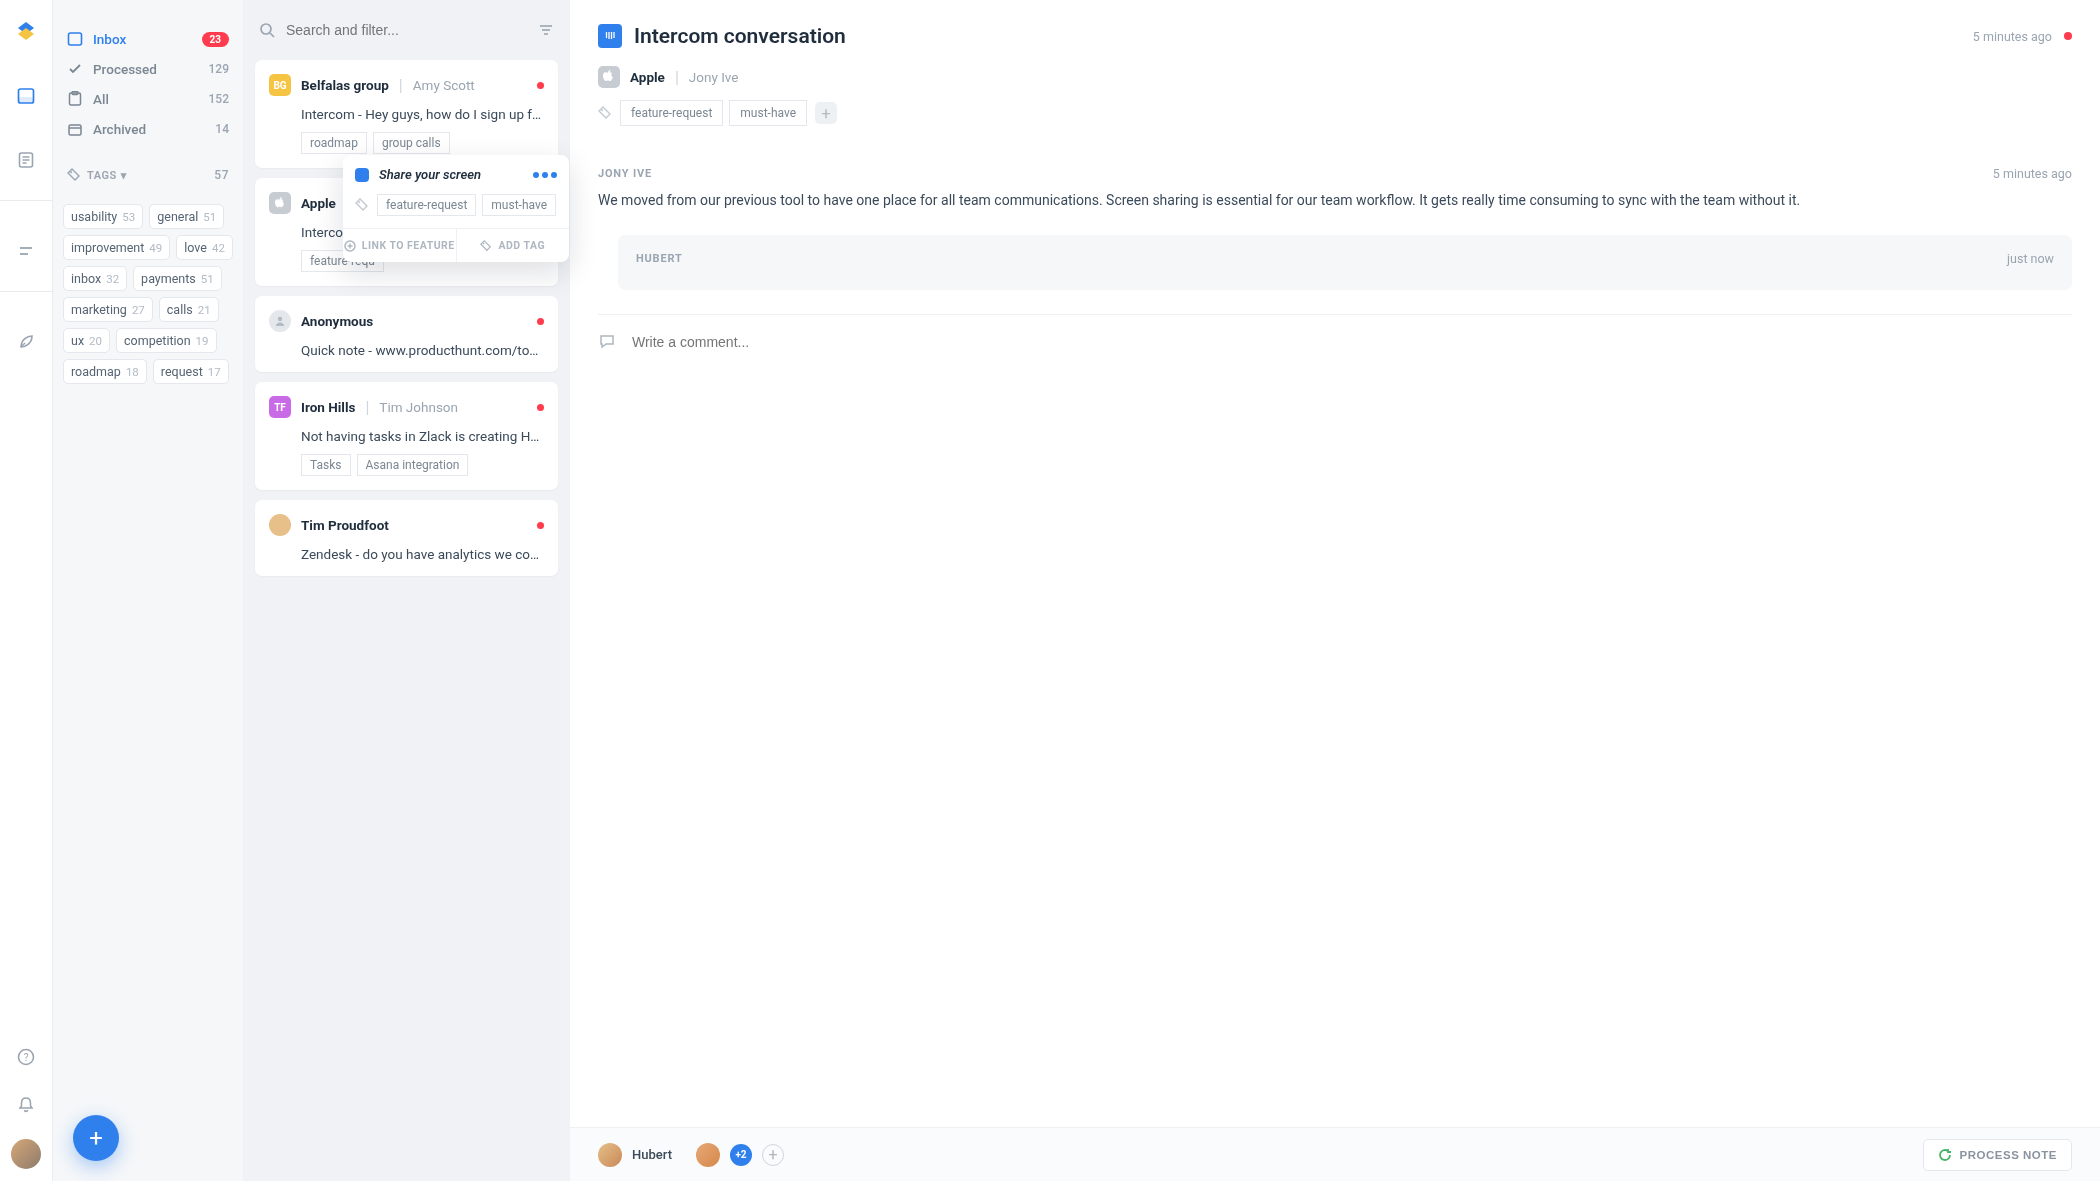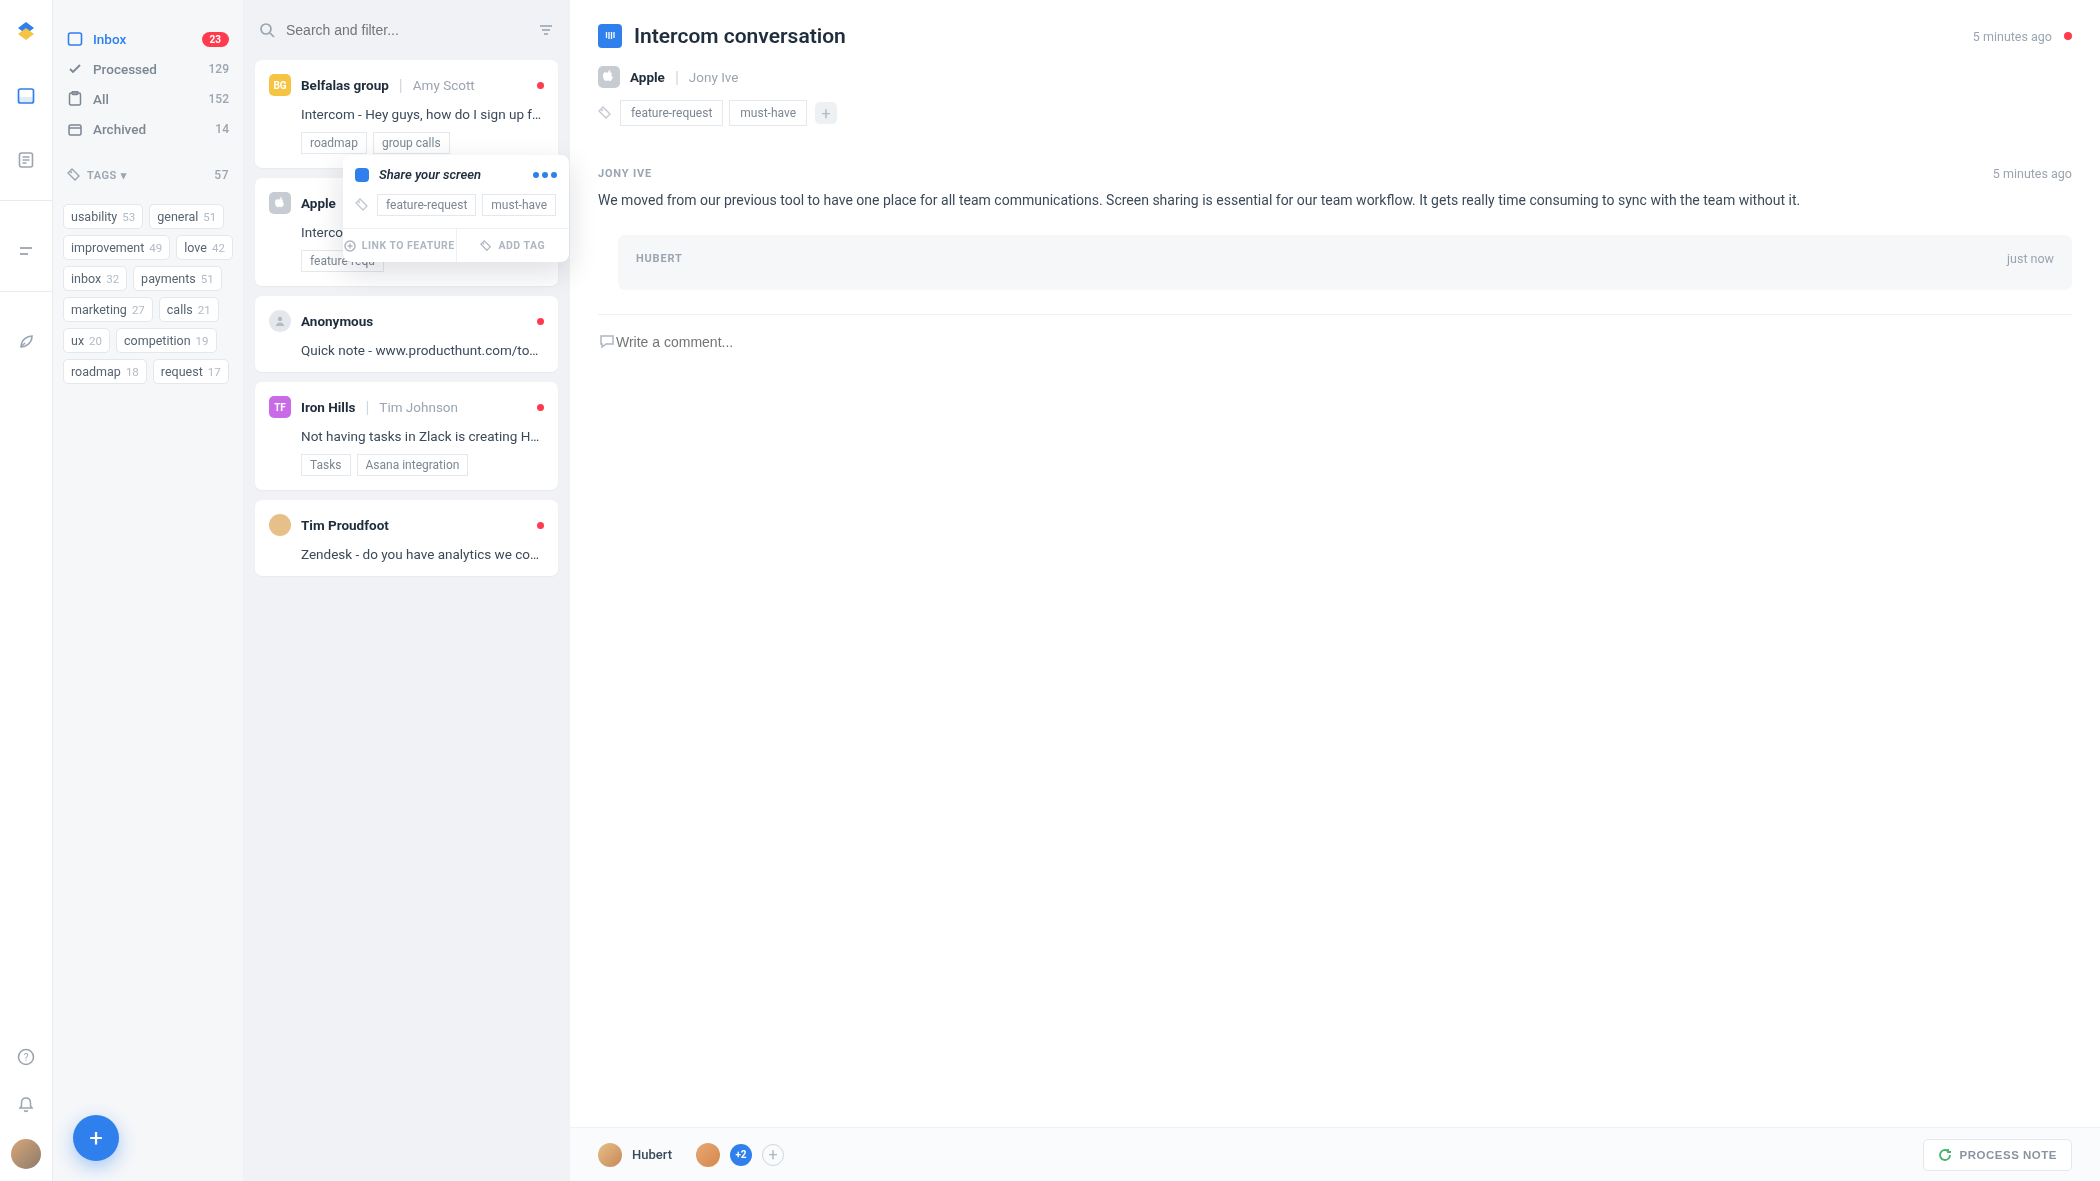--- a/index.html
+++ b/index.html
@@ -204,21 +204,21 @@
 .msg-time { margin-left: auto; font-size: 12.5px; color: #9aa5b1; }
 .msg-body { font-size: 14px; line-height: 1.7; color: #3b4a5a; }
 
 .reply-card {
   margin: 22px 28px 0 48px;
   background: #f5f7f9;
   border-radius: 7px;
   padding: 16px 18px;
 }
 .detail-divider { height: 1px; background: #eef1f4; margin: 24px 28px 0 28px; }
-.comment-row { padding: 18px 28px; display: flex; align-items: center; gap: 0; color: #aeb7c1; }
+.comment-row { padding: 18px 28px; display: flex; align-items: center; gap: 16px; color: #aeb7c1; }
 .comment-input { border: none; outline: none; font-size: 14px; flex: 1; color: #566473; background: transparent;}
 
 .detail-footer {
   position: absolute;
   left: 0; right: 0; bottom: 0;
   height: 54px;
   background: #fafbfc;
   border-top: 1px solid #eef1f4;
   display: flex; align-items: center;
   padding: 0 28px;

